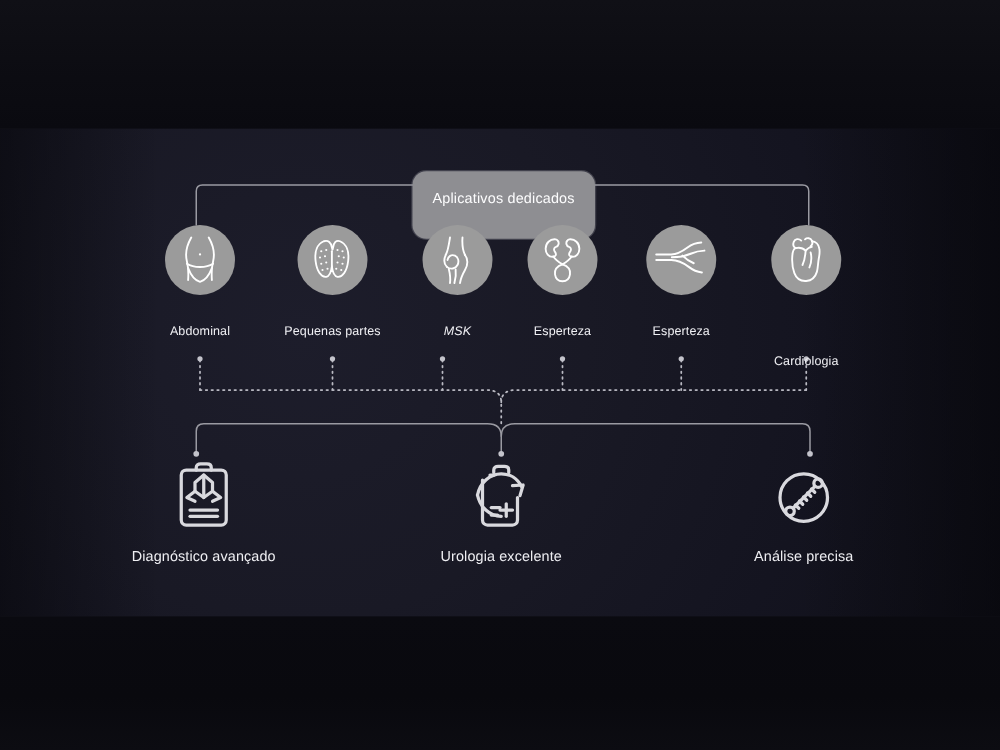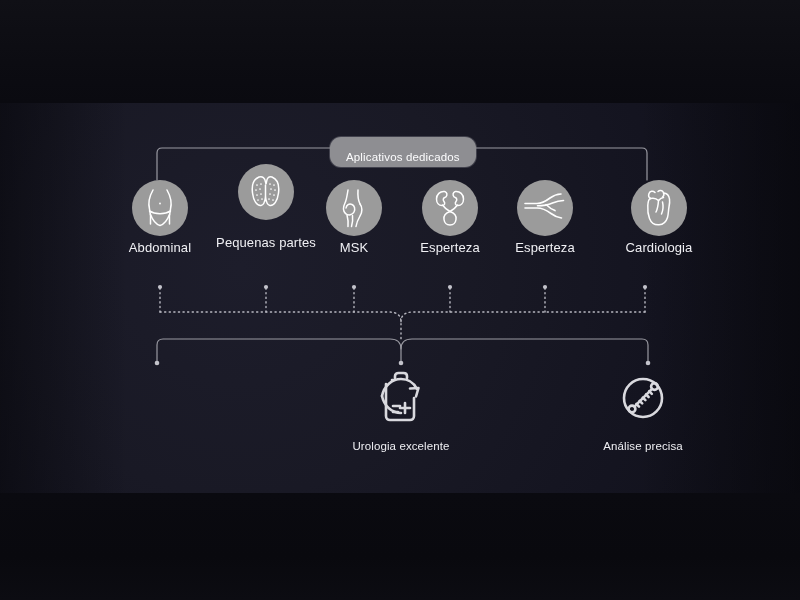--- a/index.html
+++ b/index.html
@@ -15,31 +15,31 @@
     background:#15151f;
     background-image:
       radial-gradient(circle at 30% 42%, #1d1d2b 0%, #191925 38%, #141420 70%, #101019 100%);
   }
   .panel:after{content:"";position:absolute;inset:0;
     background:linear-gradient(90deg, rgba(5,5,9,.55) 0%, rgba(5,5,9,0) 16%, rgba(5,5,9,0) 80%, rgba(5,5,9,.6) 100%);}
   .layer{position:absolute;left:0;top:0;width:800px;height:600px;}
   svg.lines{position:absolute;left:0;top:0;width:800px;height:600px;overflow:visible;}
 
   
-  .pill{position:absolute;display:flex;align-items:flex-end;justify-content:center;
-    height:22px;padding:4px 16px;border-radius:11px;background:#8e8e92;
+  .pill{position:absolute;display:flex;align-items:flex-start;justify-content:center;
+    height:22px;padding:16px 16px;border-radius:11px;background:#8e8e92;
     color:#fdfdfe;font-size:11.5px;letter-spacing:.15px;white-space:nowrap;
     box-shadow:0 0 0 1px rgba(140,140,148,.35);}
 
   
   .appnode{position:absolute;width:96px;display:flex;flex-direction:column;align-items:center;}
   .circ{width:56px;height:56px;border-radius:50%;background:#9b9b9b;
     display:flex;align-items:center;justify-content:center;}
   .circ svg{display:block;}
-  .applabel{margin-top:4px;font-size:13px;color:#f0f0f4;white-space:nowrap;letter-spacing:.1px;}
+  .applabel{margin-top:24px;font-size:10px;color:#f0f0f4;white-space:nowrap;letter-spacing:.1px;}
 
   
   .outnode{position:absolute;width:220px;display:flex;flex-direction:column;align-items:center;}
   .outicon{height:56px;display:flex;align-items:flex-end;justify-content:center;}
   .outlabel{margin-top:16px;font-size:11.5px;color:#eeeef2;white-space:nowrap;letter-spacing:.1px;}
 </style>
 </head>
 <body>
 
 <div class="stage">
@@ -100,21 +100,21 @@
           <path d="M12 2 C8 9 7 15 8.5 21 C9.5 25 10 29 9.5 36"></path>
           <path d="M26 2 C30 9 31 15 29.5 21 C28.5 25 28 29 28.5 36"></path>
           <path d="M8.5 23 C14 26.5 24 26.5 29.5 23"></path>
           <path d="M9.5 26.5 C12 33 15.5 36.5 19 37.5 C22.5 36.5 26 33 28.5 26.5"></path>
           <circle cx="19" cy="15.5" r="0.9" fill="#fff" stroke="none"></circle>
         </svg>
       </div>
       <div class="applabel">Abdominal</div>
     </div>
 
-    <div class="appnode" style="left:218px; top:164px;gap:11px;">
+    <div class="appnode" style="left:218px; top:180px;">
       <div class="circ">
         <svg width="40" height="38" viewBox="0 0 40 38" fill="none" stroke="#fff" stroke-width="1.5" stroke-linecap="round" stroke-linejoin="round">
           <path d="M13 4 C8 6 5.5 12 6.5 20 C7.5 28 11 33 15 32.5 C18 32 19 28 19.5 24
                    C20 28 21 32 24 32.5 C28 33 31.5 28 32.5 20 C33.5 12 31 6 26 4
                    C23 2.8 21 5 20.5 9 C20.2 11.5 19.8 11.5 19.5 9 C19 5 16.5 2.8 13 4 Z"></path>
           <path d="M19.5 12 L19.5 24"></path>
           <g fill="#fff" stroke="none">
             <circle cx="11" cy="12" r="0.85"></circle>
               <circle cx="15" cy="11" r="0.85"></circle>
             <circle cx="10" cy="17" r="0.85"></circle>
@@ -130,21 +130,21 @@
             <circle cx="24" cy="21" r="0.85"></circle>
               <circle cx="28" cy="22" r="0.85"></circle>
             <circle cx="23" cy="26" r="0.85"></circle>
               <circle cx="27" cy="27" r="0.85"></circle>
           </g>
         </svg>
       </div>
       <div class="applabel">Pequenas partes</div>
     </div>
 
-    <div class="appnode" style="left:306px; top:180px;">
+    <div class="appnode" style="left:318px; top:180px;font-style:italic;">
       <div class="circ">
         <svg width="38" height="40" viewBox="0 0 38 40" fill="none" stroke="#fff" stroke-width="1.5" stroke-linecap="round" stroke-linejoin="round">
           <path d="M13 2 C12 8 11.5 12 10 15 C8 19 8 23 10.5 25.5"></path>
           <path d="M23 2 C22.5 9 23.5 13 25 16"></path>
           <path d="M10.5 25.5 C13.5 28 17.5 27 19 24 C20.5 21 19.5 17.5 17 16.5
                    C14 15.3 11.5 17 11 20"></path>
           <path d="M25 16 C27.5 19 27.5 24 25 28 C23 31.5 21.5 35 21 38.5"></path>
           <path d="M12 27 C13 31 13.5 35 13 38.5"></path>
           <path d="M17.5 27.5 C18 31.5 17.5 35 16.5 38.5"></path>
         </svg>
@@ -175,38 +175,53 @@
         <svg width="42" height="34" viewBox="0 0 42 34" fill="none" stroke="#fff" stroke-width="1.6" stroke-linecap="round" stroke-linejoin="round">
           <path d="M1 12.5 L13 12.5 C18 12.5 22 10 26 7 C29 4.8 32.5 3.2 37 3"></path>
           <path d="M1 17 L13 17 C18.5 17 23 19.5 27 22.5 C30 24.8 33.5 26.5 37.5 27"></path>
           <path d="M13.5 14.8 C19 14.8 24 14 28.5 12 C32 10.5 35 9.6 39.5 9.5"></path>
           <path d="M22 13.5 C24.5 16 27.5 18.2 31 19.6"></path>
         </svg>
       </div>
       <div class="applabel">Esperteza</div>
     </div>
 
-    <div class="appnode" style="left:611px; top:180px;">
+    <div class="appnode" style="left:597px; top:180px;gap:24px;">
       <div class="circ">
         <svg width="36" height="40" viewBox="0 0 36 40" fill="none" stroke="#fff" stroke-width="1.5" stroke-linecap="round" stroke-linejoin="round">
           <path d="M14 4.5 C12 2.5 9 3 8 5.5 C7.2 7.6 8 9.6 9.5 10.5"></path>
           <path d="M17 3.5 C18.5 2 21.5 2.2 22.5 4.5 C23.3 6.3 22.8 8 21.5 9"></path>
           <path d="M22.5 5 C25.5 5.2 28 7.5 28.5 11 C29 14 28.5 16.5 28 19
                    C27.3 22.5 27.5 26 26.5 29.5 C25.3 33.5 22 36.5 18 36.8
                    C13.5 37.1 10 34.5 8.5 30.5 C7 26.5 6.5 22 6.8 17.5
                    C7 13.5 7.5 11 9.5 10.5"></path>
           <path d="M9.5 10.5 C12.5 9.8 15.5 10.5 17.5 12.5"></path>
           <path d="M17.5 12.5 C19.2 10.5 21 9.6 22.5 9.5"></path>
           <path d="M17.5 12.5 C17.2 17 16.5 21 15 24"></path>
           <path d="M21.5 14 C22.5 18 22 22.5 20.5 26"></path>
         </svg>
       </div>
       <div class="applabel">Cardiologia</div>
     </div>
 
+    <div class="outnode" style="left:53px; top:368px;">
+      <div class="outicon">
+        <svg width="52" height="56" viewBox="0 0 52 56" fill="none" stroke="#d9d9de" stroke-width="2.6" stroke-linecap="round" stroke-linejoin="round">
+          <rect x="8" y="8" width="36" height="44" rx="4"></rect>
+          <path d="M20 8 L20 6 C20 4 21.5 3 23.5 3 L28.5 3 C30.5 3 32 4 32 6 L32 8"></path>
+          <path d="M26 12 L19 18 L19 25 L26 30 L33 25 L33 18 Z"></path>
+          <path d="M26 12 L26 30"></path>
+          <path d="M19 25 L12.5 30 L19 33"></path>
+          <path d="M33 25 L39.5 30 L33 33"></path>
+          <path d="M15 40 L37 40"></path>
+          <path d="M15 45 L37 45"></path>
+        </svg>
+      </div>
+      <div class="outlabel">Diagnóstico avançado</div>
+    </div>
 
     <div class="outnode" style="left:291px; top:368px;">
       <div class="outicon">
         <svg width="54" height="56" viewBox="0 0 54 56" fill="none" stroke="#d9d9de" stroke-width="2.6" stroke-linecap="round" stroke-linejoin="round">
           <path d="M12 16 L12 48 C12 50.5 13.8 52 16 52 L36 52 C38.2 52 40 50.5 40 48 L40 30"></path>
           <path d="M21 12 L18 12"></path>
           <path d="M21 10 L21 8 C21 6 22.5 5 24.5 5 L29.5 5 C31.5 5 33 6 33 8 L33 10"></path>
           <path d="M8 28 C10 38 18 45 27 45"></path>
           <path d="M8 28 C10 18 18 11 27 11 C34 11 40 15 43 21"></path>
           <path d="M36 20.5 L44.5 20 L42 28.5"></path>

